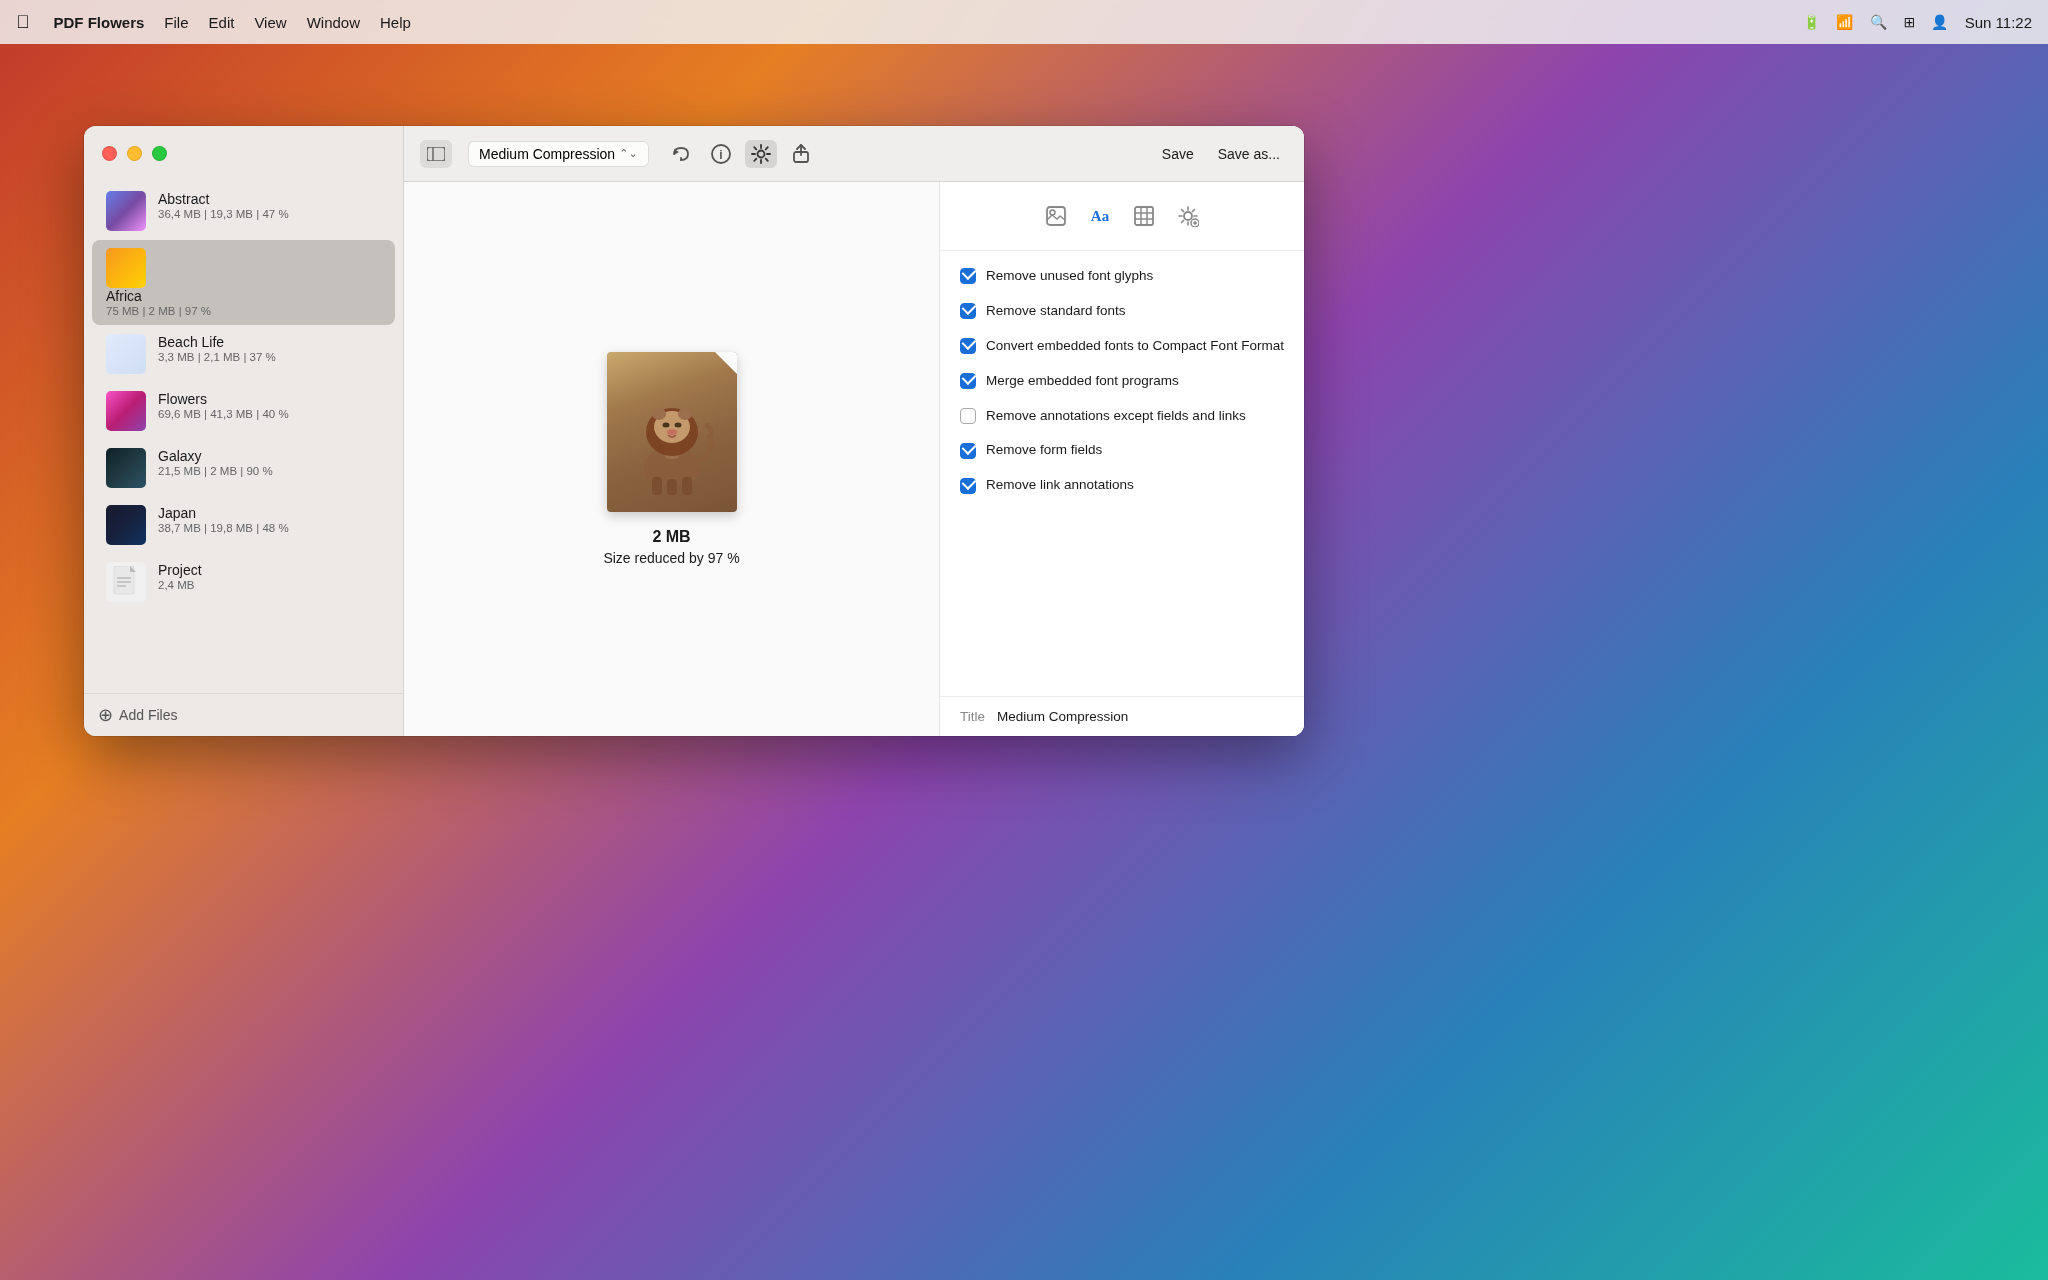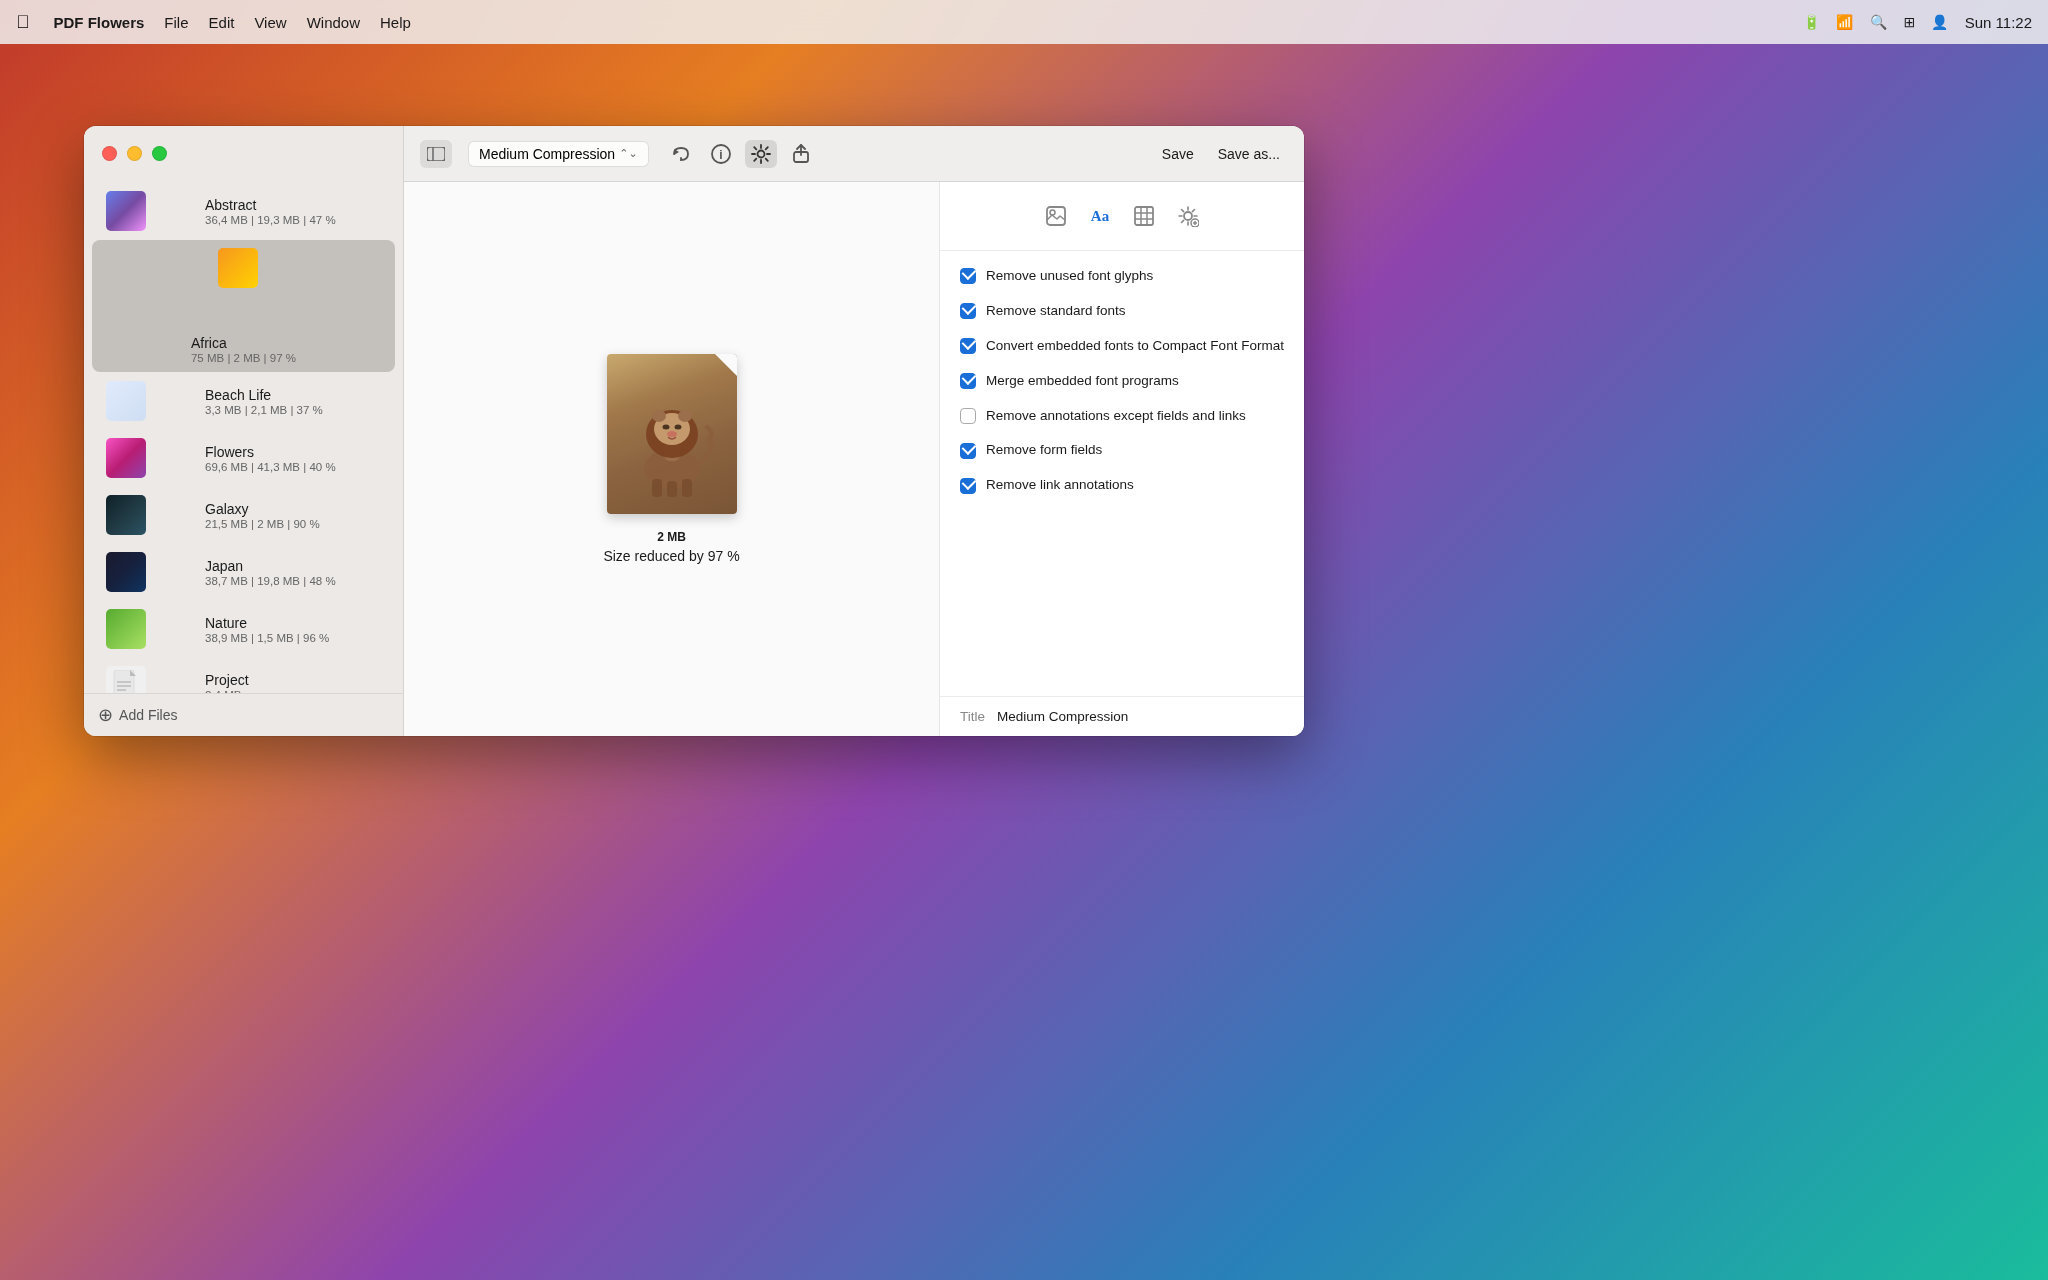--- a/index.html
+++ b/index.html
@@ -99,26 +99,25 @@
       flex-direction: column;
       padding-top: 50px;
     }
     .sidebar-list {
       flex: 1;
       overflow-y: auto;
       padding: 6px 0;
     }
     .sidebar-item {
       display: flex;
-      align-items: center;
+      align-items: flex-start;
       padding: 8px 14px;
       cursor: pointer;
       border-radius: 8px;
       margin: 1px 8px;
-      gap: 47px;
     }
     .sidebar-item.selected {
       background: rgba(180,175,170,0.7);
       flex-direction: column;
     }
     .sidebar-thumb {
       width: 40px;
       height: 40px;
       border-radius: 5px;
       overflow: hidden;
@@ -303,21 +302,21 @@
     }
     .preview-dog-ear {
       position: absolute;
       top: 0; right: 0;
       width: 0; height: 0;
       border-style: solid;
       border-width: 0 22px 22px 0;
       border-color: transparent #fafafa transparent transparent;
     }
     .preview-size {
-      font-size: 12px;
+      font-size: 16px;
       font-weight: 600;
       color: #1a1a1a;
       margin-bottom: 4px;
     }
     .preview-reduction {
       font-size: 14px;
       color: #1a1a1a;
     }
 
     
@@ -495,29 +494,20 @@
         <div class="sidebar-item">
           <div class="sidebar-thumb">
             <div class="thumb-japan"></div>
           </div>
           <div class="sidebar-info">
             <div class="sidebar-item-name">Japan</div>
             <div class="sidebar-item-meta">38,7 MB | 19,8 MB | 48 %</div>
           </div>
         </div>
 
-        <div class="sidebar-item">
-          <div class="sidebar-thumb">
-            <div class="thumb-nature"></div>
-          </div>
-          <div class="sidebar-info">
-            <div class="sidebar-item-name">Nature</div>
-            <div class="sidebar-item-meta">38,9 MB | 1,5 MB | 96 %</div>
-          </div>
-        </div>
 
         <div class="sidebar-item">
           <div class="sidebar-thumb">
             <div class="thumb-project">
               <svg width="28" height="32" viewBox="0 0 28 32">
                 <rect x="2" y="0" width="20" height="28" rx="2" fill="#e8e8e8" stroke="#ccc" stroke-width="0.5"></rect>
                 <polygon points="18,0 24,6 18,6" fill="#bbb"></polygon>
                 <line x1="5" y1="12" x2="19" y2="12" stroke="#bbb" stroke-width="1.5"></line>
                 <line x1="5" y1="16" x2="19" y2="16" stroke="#bbb" stroke-width="1.5"></line>
                 <line x1="5" y1="20" x2="14" y2="20" stroke="#bbb" stroke-width="1.5"></line>

